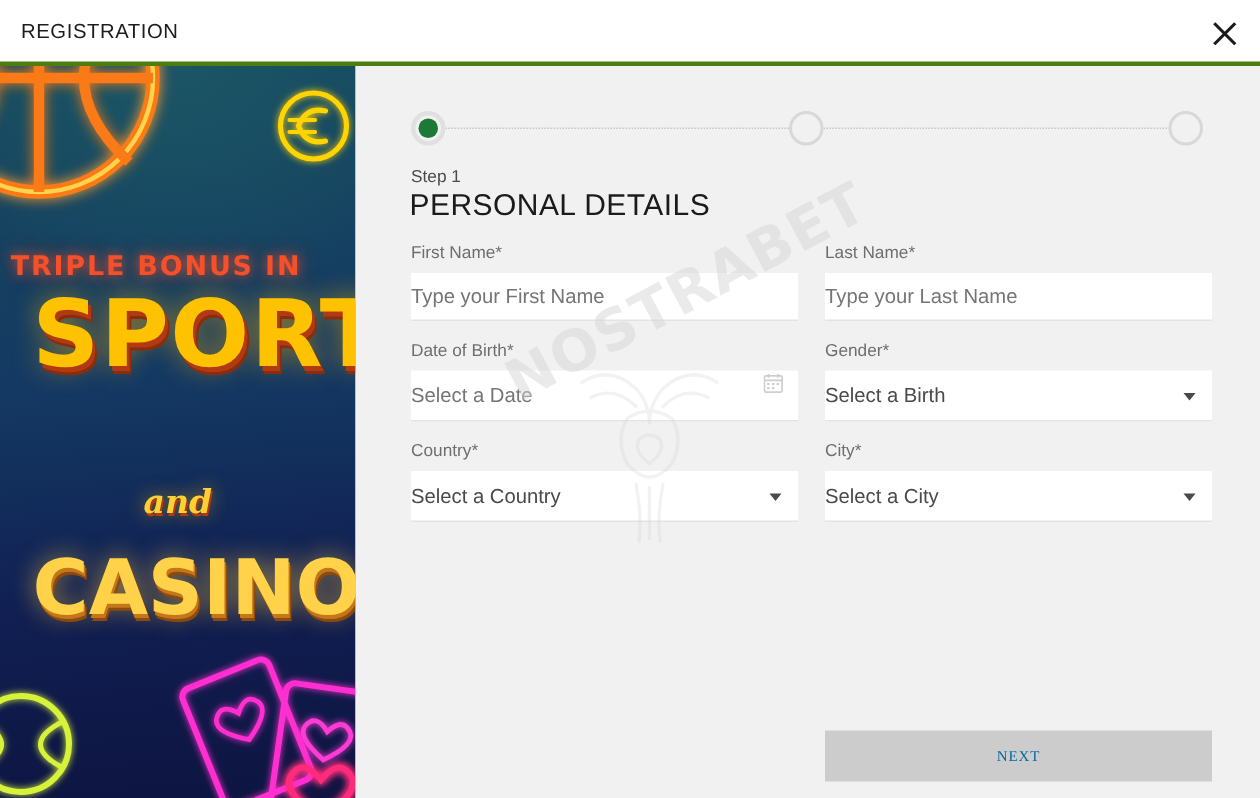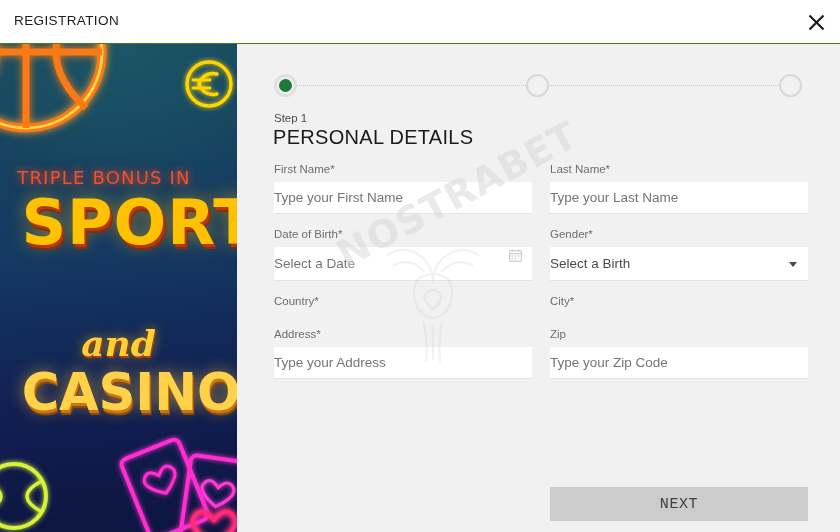--- a/index.html
+++ b/index.html
@@ -21,21 +21,21 @@
     overflow: hidden;
   }
 
   
   .header {
     position: absolute;
     top: 0; left: 0;
     width: 840px;
     height: 44px;
     background: #ffffff;
-    border-bottom: 1px solid #4d7c0f;
+    border-bottom: 3px solid #4d7c0f;
     box-sizing: border-box;
   }
   .header-title {
     position: absolute;
     left: 14px;
     top: 13px;
     font-size: 13.5px;
     letter-spacing: 0.4px;
     color: #1d1d1d;
   }
@@ -85,21 +85,21 @@
     width: 237px;
     text-align: center;
     pointer-events: none;
   }
   .promo-line1 {
     position: absolute;
     top: 123px;
     left: 0;
     width: 208px;
     font-family: "DejaVu Sans", sans-serif;
-    font-weight: normal;
+    font-weight: bold;
     font-size: 18px;
     letter-spacing: 1.2px;
     color: #f4502a;
     text-shadow: 0 0 7px rgba(244,80,42,0.75), 0 0 14px rgba(244,80,42,0.45);
   }
   .promo-sport {
     position: absolute;
     top: 143px;
     left: 0;
     width: 278px;
@@ -115,21 +115,21 @@
       0 0 18px rgba(255,178,0,0.55);
   }
   .promo-and {
     position: absolute;
     top: 278px;
     left: 0;
     width: 237px;
     font-family: "DejaVu Serif", serif;
     font-style: italic;
     font-weight: bold;
-    font-size: 36px;
+    font-size: 22px;
     color: #ffd033;
     text-shadow: 1px 2px 0 #b23a12, 0 0 12px rgba(255,190,0,0.6);
   }
   .promo-casino {
     position: absolute;
     top: 320px;
     left: 0;
     width: 262px;
     font-family: "DejaVu Sans", sans-serif;
     font-weight: bold;
@@ -286,24 +286,24 @@
 
   
   .next-btn {
     position: absolute;
     left: 313px;
     top: 443px;
     width: 258px;
     height: 34px;
     background: #cccccc;
     border: none;
-    color: #404040;
-    font-size: 15px;
+    color: #0369a1;
+    font-size: 10px;
     letter-spacing: 0.6px;
-    font-family: Liberation Mono, monospace;
+    font-family: Liberation Serif, serif;
     cursor: pointer;
   }
 
   
   .watermark {
     position: absolute;
     left: 330px;
     top: 140px;
     width: 330px;
     height: 240px;
@@ -457,36 +457,34 @@
           <div class="field-control select-control">
             <span class="select-value">Select a Birth</span>
             <span class="caret"></span>
           </div>
         </div>
       </div>
 
       <div class="form-row">
         <div class="field">
           <label class="field-label">Country*</label>
+          <div class="field-control select-control">
+            <span class="select-value">Select a Country</span>
+            <span class="caret"></span>
+          </div>
         </div>
         <div class="field">
           <label class="field-label">City*</label>
+          <div class="field-control select-control">
+            <span class="select-value">Select a City</span>
+            <span class="caret"></span>
+          </div>
         </div>
       </div>
 
-      <div class="form-row">
-        <div class="field">
-          <label class="field-label">Address*</label>
-          <input class="field-control" type="text" placeholder="Type your Address" style="">
-        </div>
-        <div class="field">
-          <label class="field-label">Zip</label>
-          <input class="field-control" type="text" placeholder="Type your Zip Code" style="">
-        </div>
-      </div>
 
     </div>
 
     <button class="next-btn">NEXT</button>
   </div>
 
   <div class="watermark">
     <svg width="110" height="130" viewBox="0 0 110 130">
       <g fill="none" stroke="#cfcfcf" stroke-width="2.2" stroke-linecap="round">
         <path d="M10 20 Q28 8 46 24 Q55 34 55 48 Q55 34 64 24 Q82 8 100 20"></path>

